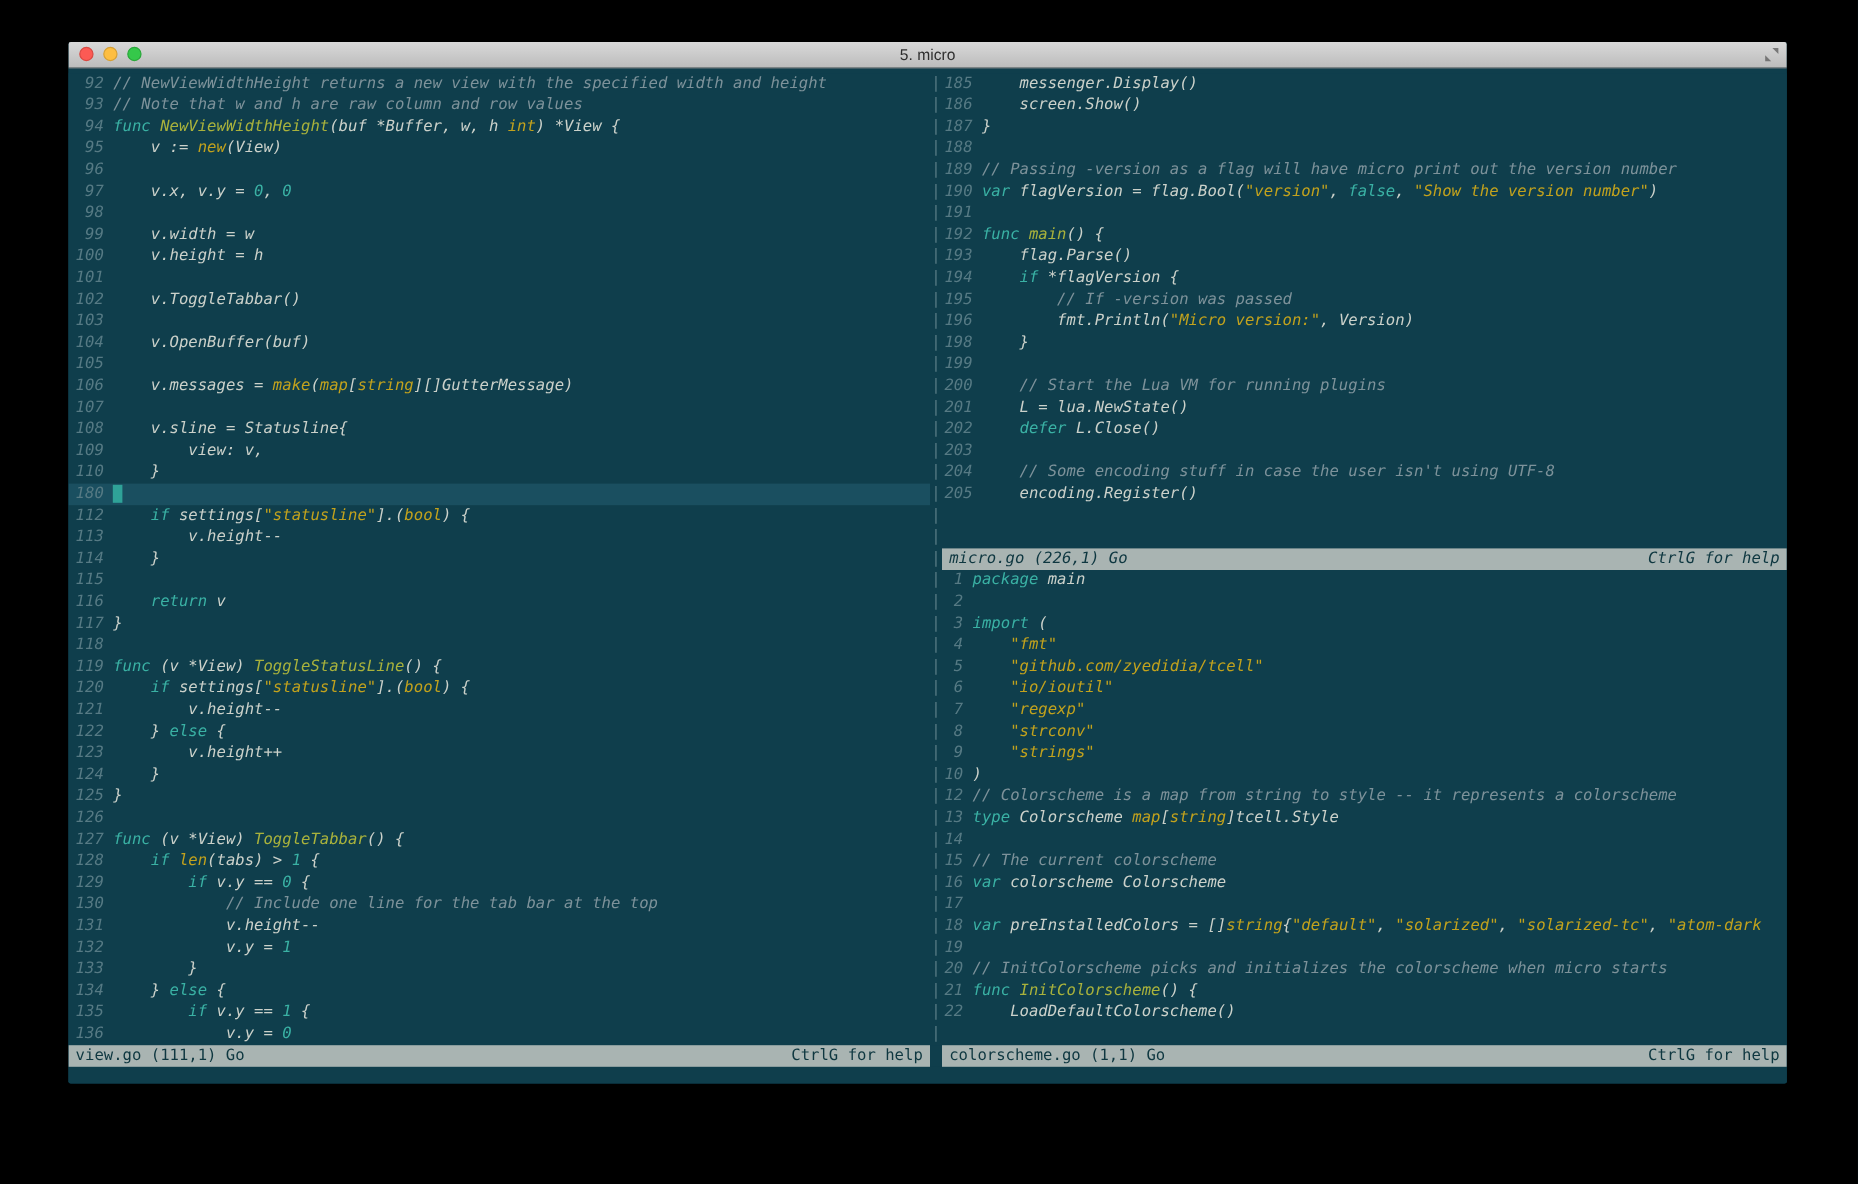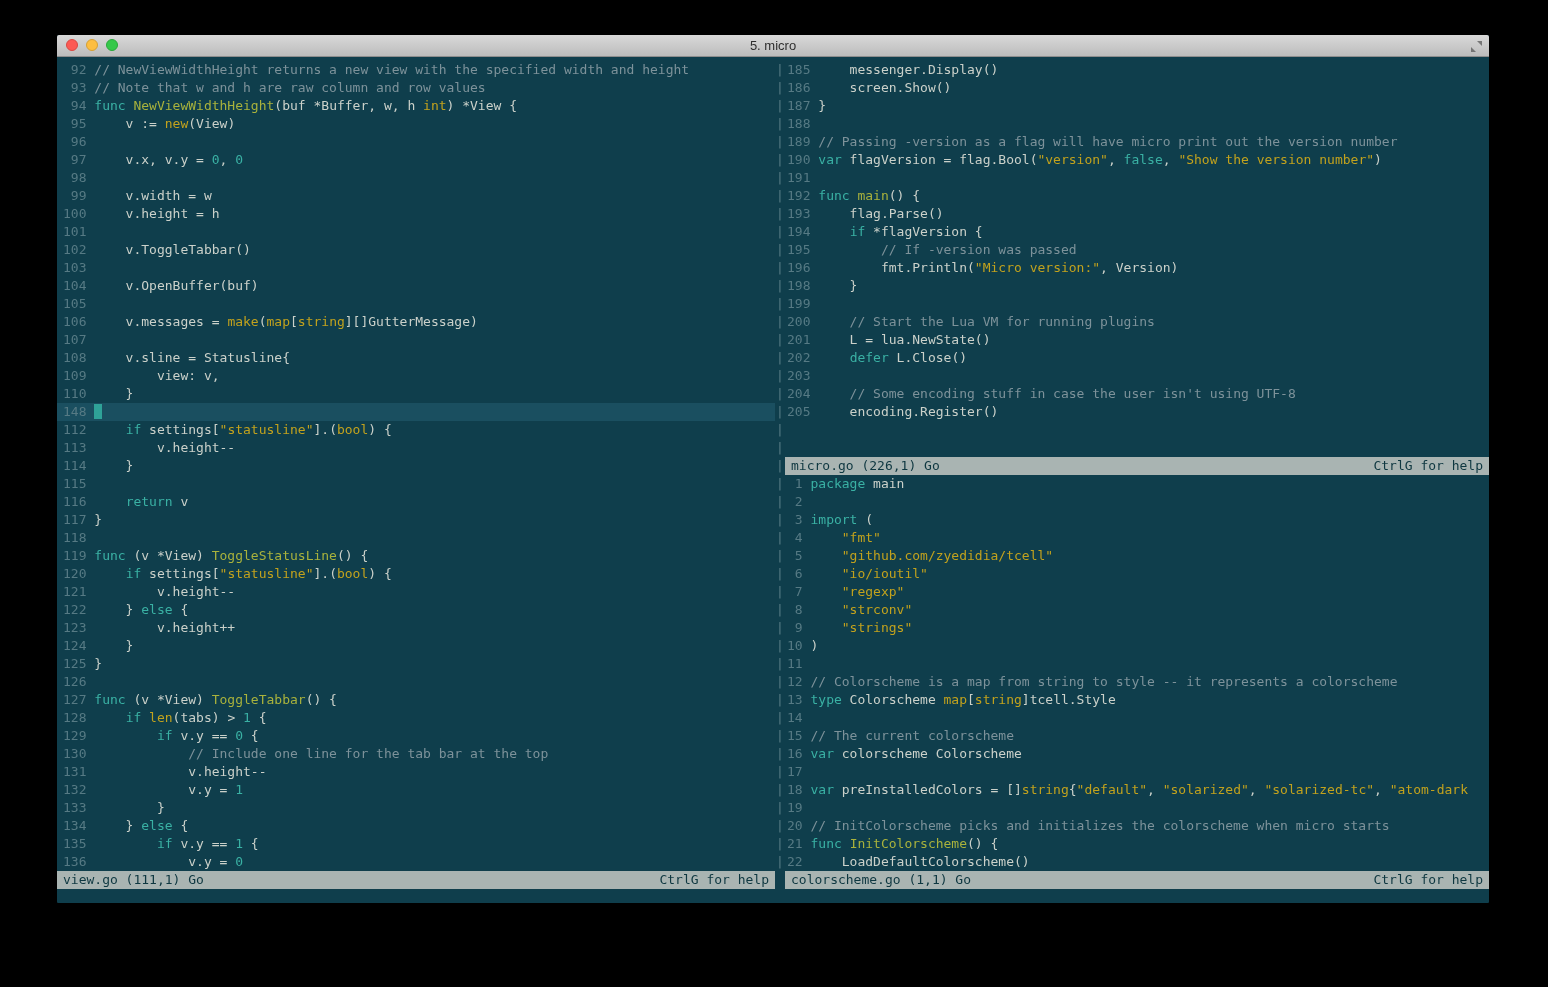--- a/index.html
+++ b/index.html
@@ -26,21 +26,21 @@
   .titlebar{height:22px;background:linear-gradient(#d9d9d9,#bcbcbc);border-bottom:1px solid #8d8d8d;
             display:flex;align-items:center;position:relative;font-family:"Liberation Sans",sans-serif;}
   .traffic-lights{position:absolute;left:9px;top:4px;display:flex;gap:8px;}
   .light{width:12px;height:12px;border-radius:50%;display:inline-block;}
   .light.red{background:#fc5a54;border:1px solid #d94942;}
   .light.yellow{background:#fdbe41;border:1px solid #d6a034;}
   .light.green{background:#35c84a;border:1px solid #29a83a;}
   .title{flex:1;text-align:center;font-size:13px;color:#2f2f2f;}
   .resize-icon{position:absolute;right:6px;top:4px;width:13px;height:13px;opacity:.75;}
   .terminal{height:846px;background:var(--background);font-size:13px;line-height:18px;}
-  .panes{display:flex;padding-top:4px;}
+  .panes{display:flex;padding-top:4px;font-style:italic;}
   .pane{overflow:hidden;background:var(--background);}
   .pane-left{width:718px;height:810px;}
   .pane-rt{height:396px;}
   .pane-rb{height:396px;}
   .divider{width:10px;height:810px;color:var(--line-number);text-align:center;
            font-family:"DejaVu Sans Mono",monospace;font-size:13px;line-height:18px;overflow:hidden;}
   .right-col{flex:1;display:flex;flex-direction:column;min-width:0;}
   .row{white-space:pre;height:18px;}
   .row.current{background:var(--current-line);}
   .gutter{color:var(--line-number);}
@@ -99,21 +99,21 @@
             <div class="row"><span class="gutter">101 </span></div>
             <div class="row"><span class="gutter">102 </span><span class="tok-p">    v.ToggleTabbar()</span></div>
             <div class="row"><span class="gutter">103 </span></div>
             <div class="row"><span class="gutter">104 </span><span class="tok-p">    v.OpenBuffer(buf)</span></div>
             <div class="row"><span class="gutter">105 </span></div>
             <div class="row"><span class="gutter">106 </span><span class="tok-p">    v.messages = </span><span class="tok-y">make</span><span class="tok-p">(</span><span class="tok-y">map</span><span class="tok-p">[</span><span class="tok-y">string</span><span class="tok-p">][]GutterMessage)</span></div>
             <div class="row"><span class="gutter">107 </span></div>
             <div class="row"><span class="gutter">108 </span><span class="tok-p">    v.sline = Statusline{</span></div>
             <div class="row"><span class="gutter">109 </span><span class="tok-p">        view: v,</span></div>
             <div class="row"><span class="gutter">110 </span><span class="tok-p">    }</span></div>
-            <div class="row current"><span class="gutter">148 </span><span class="cursor">&nbsp;</span></div>
+            <div class="row current"><span class="gutter">180 </span><span class="cursor">&nbsp;</span></div>
             <div class="row"><span class="gutter">112 </span><span class="tok-p">    </span><span class="tok-k">if</span><span class="tok-p"> settings[</span><span class="tok-s">"statusline"</span><span class="tok-p">].(</span><span class="tok-y">bool</span><span class="tok-p">) {</span></div>
             <div class="row"><span class="gutter">113 </span><span class="tok-p">        v.height--</span></div>
             <div class="row"><span class="gutter">114 </span><span class="tok-p">    }</span></div>
             <div class="row"><span class="gutter">115 </span></div>
             <div class="row"><span class="gutter">116 </span><span class="tok-p">    </span><span class="tok-k">return</span><span class="tok-p"> v</span></div>
             <div class="row"><span class="gutter">117 </span><span class="tok-p">}</span></div>
             <div class="row"><span class="gutter">118 </span></div>
             <div class="row"><span class="gutter">119 </span><span class="tok-k">func</span><span class="tok-p"> (v *View) </span><span class="tok-f">ToggleStatusLine</span><span class="tok-p">() {</span></div>
             <div class="row"><span class="gutter">120 </span><span class="tok-p">    </span><span class="tok-k">if</span><span class="tok-p"> settings[</span><span class="tok-s">"statusline"</span><span class="tok-p">].(</span><span class="tok-y">bool</span><span class="tok-p">) {</span></div>
             <div class="row"><span class="gutter">121 </span><span class="tok-p">        v.height--</span></div>
@@ -209,21 +209,20 @@
               <div class="row"><span class="gutter"> 1 </span><span class="tok-k">package</span><span class="tok-p"> main</span></div>
               <div class="row"><span class="gutter"> 2 </span></div>
               <div class="row"><span class="gutter"> 3 </span><span class="tok-k">import</span><span class="tok-p"> (</span></div>
               <div class="row"><span class="gutter"> 4 </span><span class="tok-p">    </span><span class="tok-s">"fmt"</span></div>
               <div class="row"><span class="gutter"> 5 </span><span class="tok-p">    </span><span class="tok-s">"github.com/zyedidia/tcell"</span></div>
               <div class="row"><span class="gutter"> 6 </span><span class="tok-p">    </span><span class="tok-s">"io/ioutil"</span></div>
               <div class="row"><span class="gutter"> 7 </span><span class="tok-p">    </span><span class="tok-s">"regexp"</span></div>
               <div class="row"><span class="gutter"> 8 </span><span class="tok-p">    </span><span class="tok-s">"strconv"</span></div>
               <div class="row"><span class="gutter"> 9 </span><span class="tok-p">    </span><span class="tok-s">"strings"</span></div>
               <div class="row"><span class="gutter">10 </span><span class="tok-p">)</span></div>
-              <div class="row"><span class="gutter">11 </span></div>
               <div class="row"><span class="gutter">12 </span><span class="tok-c">// Colorscheme is a map from string to style -- it represents a colorscheme</span></div>
               <div class="row"><span class="gutter">13 </span><span class="tok-k">type</span><span class="tok-p"> Colorscheme </span><span class="tok-y">map</span><span class="tok-p">[</span><span class="tok-y">string</span><span class="tok-p">]tcell.Style</span></div>
               <div class="row"><span class="gutter">14 </span></div>
               <div class="row"><span class="gutter">15 </span><span class="tok-c">// The current colorscheme</span></div>
               <div class="row"><span class="gutter">16 </span><span class="tok-k">var</span><span class="tok-p"> colorscheme Colorscheme</span></div>
               <div class="row"><span class="gutter">17 </span></div>
               <div class="row"><span class="gutter">18 </span><span class="tok-k">var</span><span class="tok-p"> preInstalledColors = []</span><span class="tok-y">string</span><span class="tok-p">{</span><span class="tok-s">"default"</span><span class="tok-p">, </span><span class="tok-s">"solarized"</span><span class="tok-p">, </span><span class="tok-s">"solarized-tc"</span><span class="tok-p">, </span><span class="tok-s">"atom-dark</span></div>
               <div class="row"><span class="gutter">19 </span></div>
               <div class="row"><span class="gutter">20 </span><span class="tok-c">// InitColorscheme picks and initializes the colorscheme when micro starts</span></div>
               <div class="row"><span class="gutter">21 </span><span class="tok-k">func</span><span class="tok-p"> </span><span class="tok-f">InitColorscheme</span><span class="tok-p">() {</span></div>

